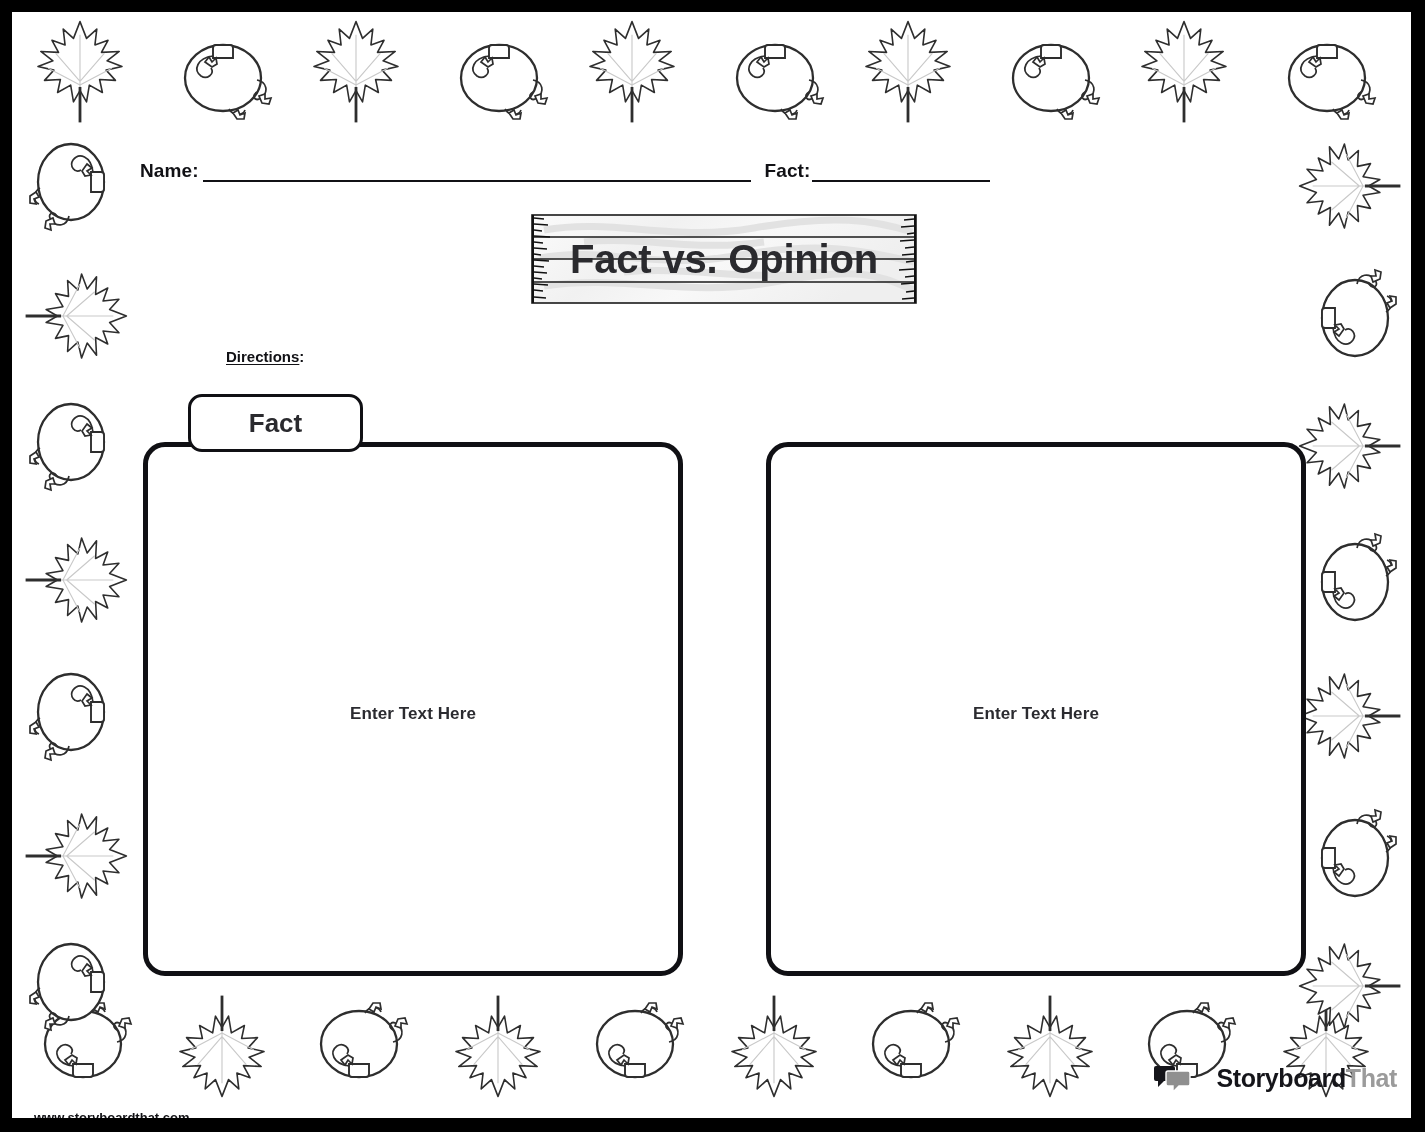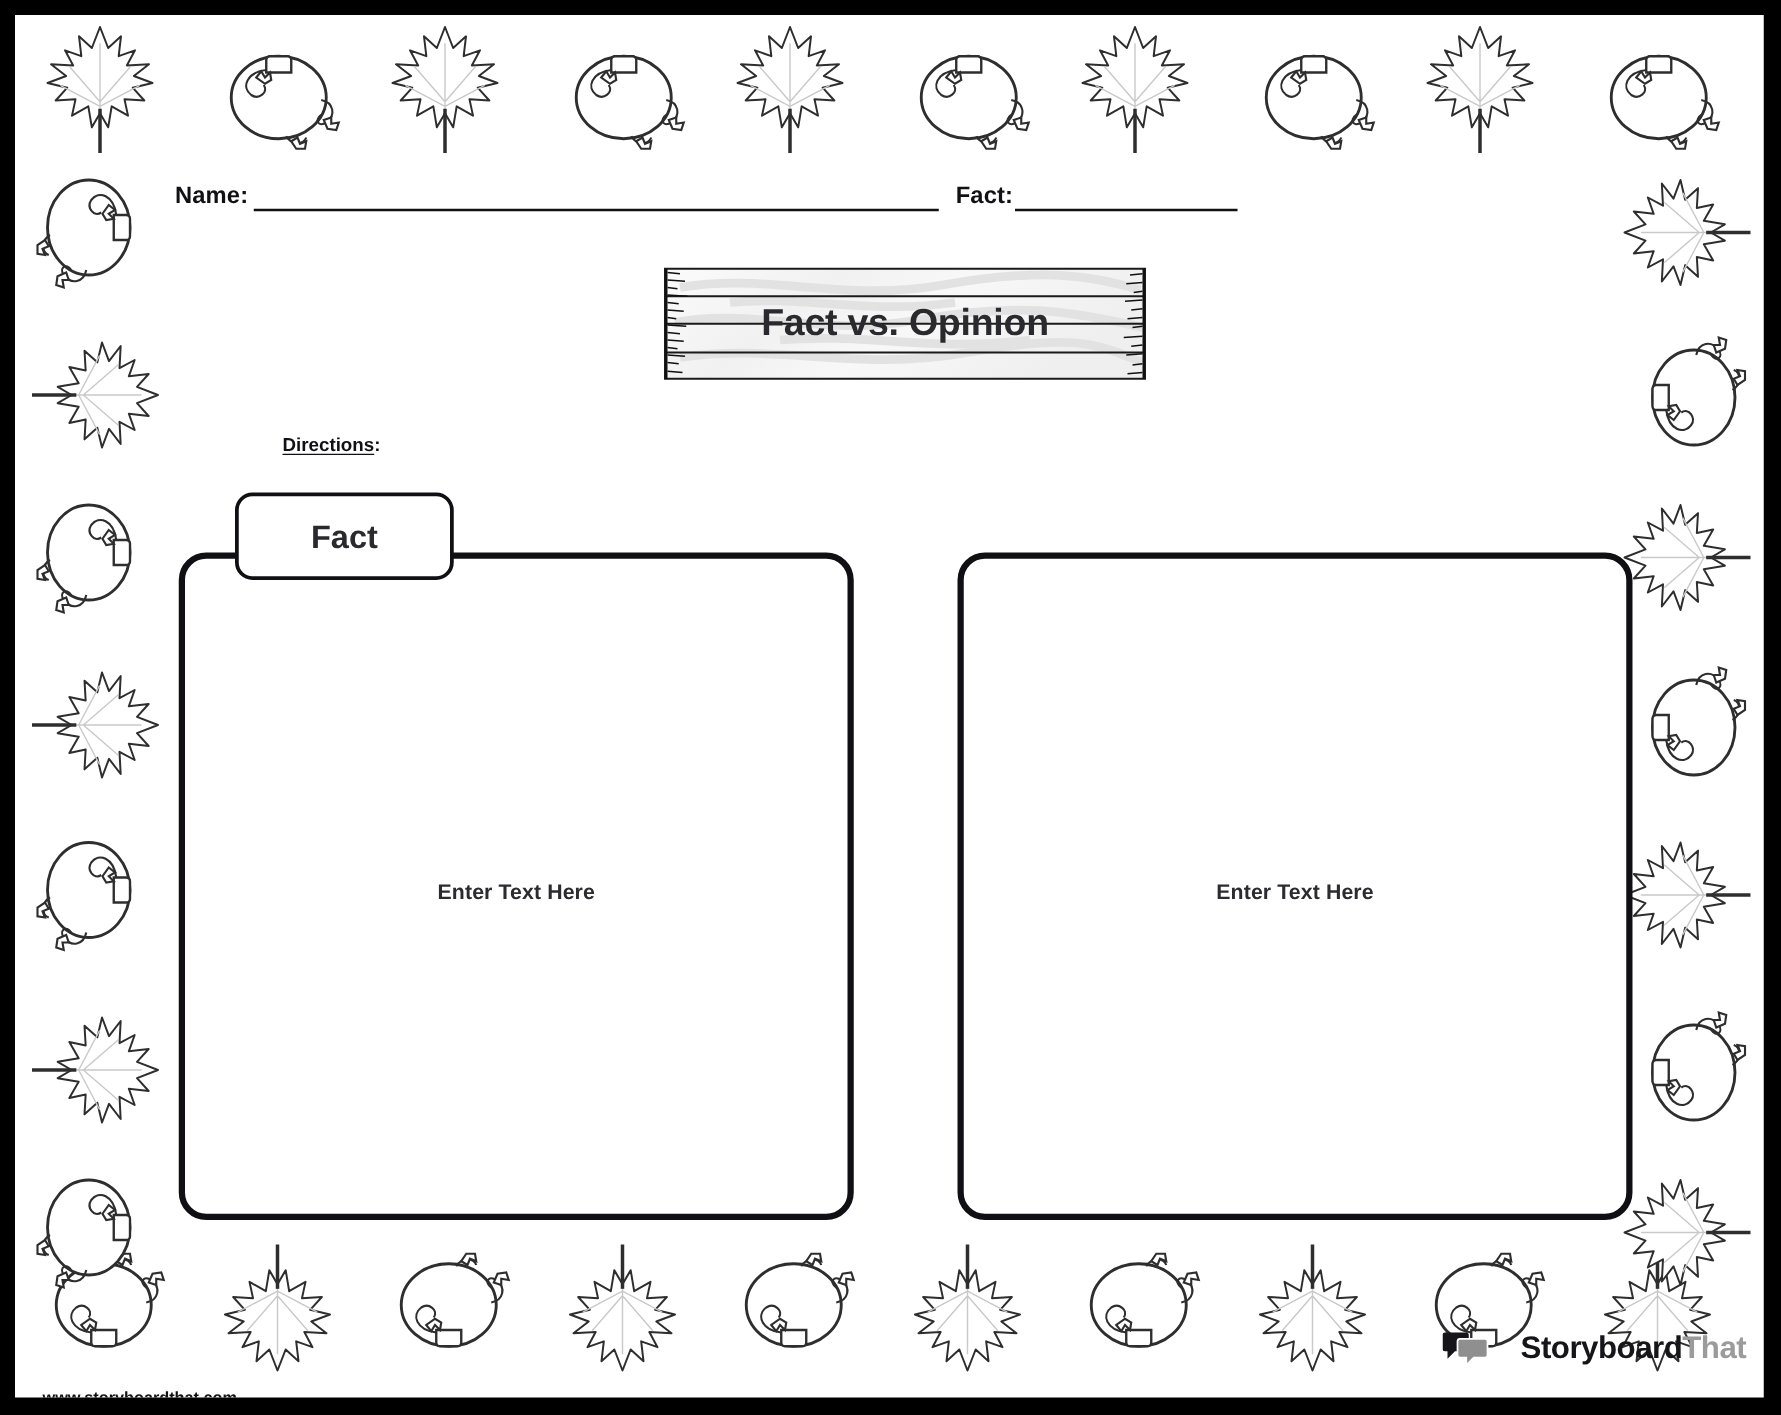--- a/index.html
+++ b/index.html
@@ -16,23 +16,23 @@
     background:#ffffff;
     overflow:hidden;
   }
 
   
   .deco{position:absolute;pointer-events:none;}
   .deco svg{display:block;width:100%;height:100%;}
 
   
   #hdr{
-    position:absolute; left:128px; top:129px;
+    position:absolute; left:128px; top:148px;
     width:910px; height:34px;
-    display:flex; align-items:center;
+    display:flex; align-items:flex-start;
   }
   .fld-label{
     font-size:19px; font-weight:bold; color:#111115;
     letter-spacing:.1px; white-space:nowrap; padding-bottom:2px;
   }
   .rule{
     border-bottom:2.6px solid #111115;
     height:20px;
   }
   #name-rule{width:548px;margin-left:4px;}
@@ -41,21 +41,21 @@
 
   
   #sign{
     position:absolute; left:512px; top:200px;
     width:400px; height:94px;
   }
   #sign svg{position:absolute;inset:0;width:100%;height:100%;}
   #sign-title{
     position:absolute; inset:0;
     display:flex; align-items:center; justify-content:center;
-    font-size:30px; font-weight:bold; color:#2a2a2e;
+    font-size:40px; font-weight:bold; color:#2a2a2e;
     letter-spacing:-.2px;
   }
 
   
   #directions{
     position:absolute; left:186px; top:336px;
     font-size:15px; font-weight:bold; color:#111115;
     white-space:nowrap;
     margin-left:28px;
   }
@@ -75,21 +75,21 @@
     background:#ffffff;
     display:flex; align-items:center; justify-content:center;
   }
   .placeholder{
     font-size:17px; font-weight:bold; color:#2b2b30;
     letter-spacing:.1px;
     margin-top:10px;
   }
   .tab{
     position:absolute; top:0; left:45px;
-    min-width:175px; height:70px;
+    min-width:175px; height:58px;
     box-sizing:border-box;
     border:3px solid #101014;
     border-radius:14px;
     background:#ffffff;
     display:flex; align-items:center; justify-content:center;
     font-size:26px; font-weight:bold; color:#2a2a2e;
     z-index:4;
   }
   #col-opinion .tab{left:50px;min-width:180px;}
 

